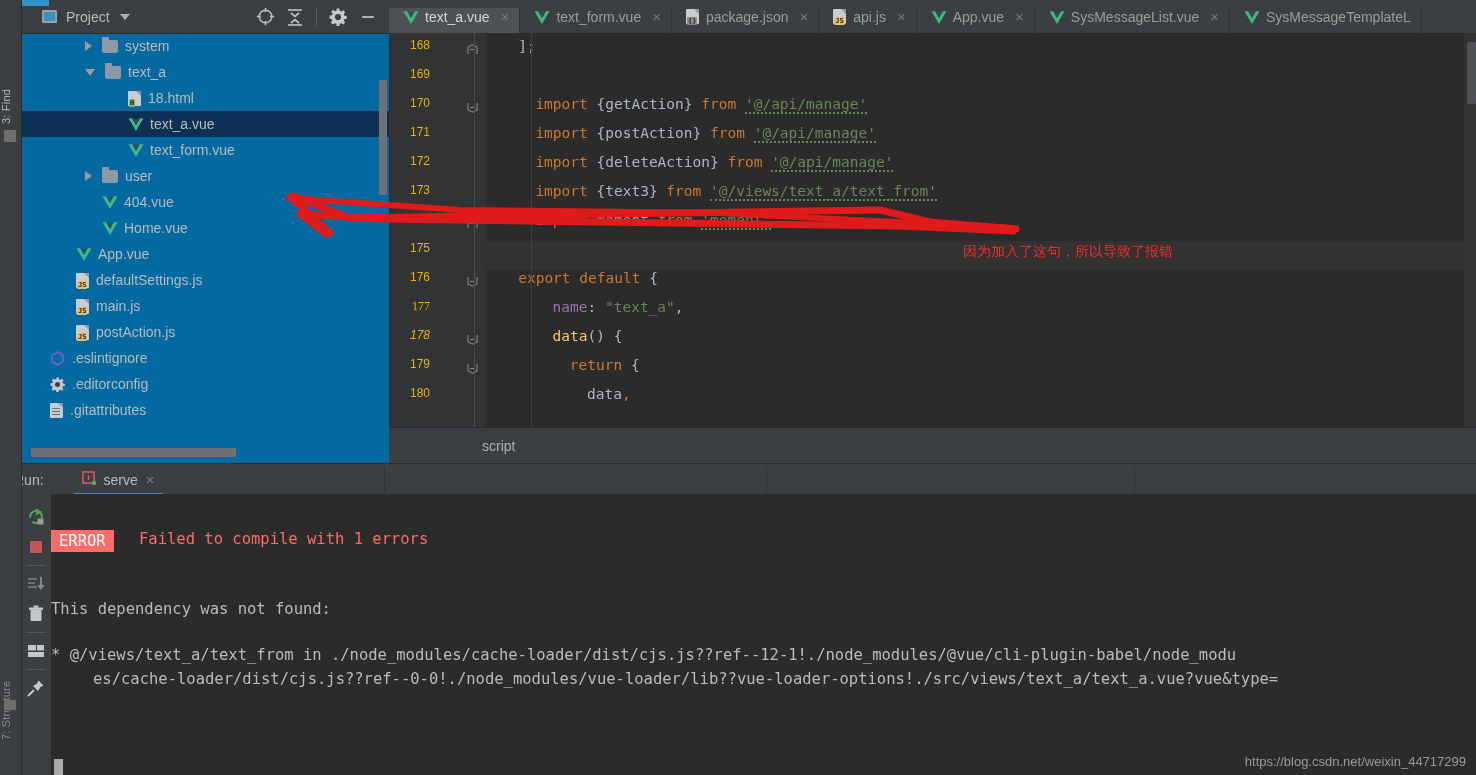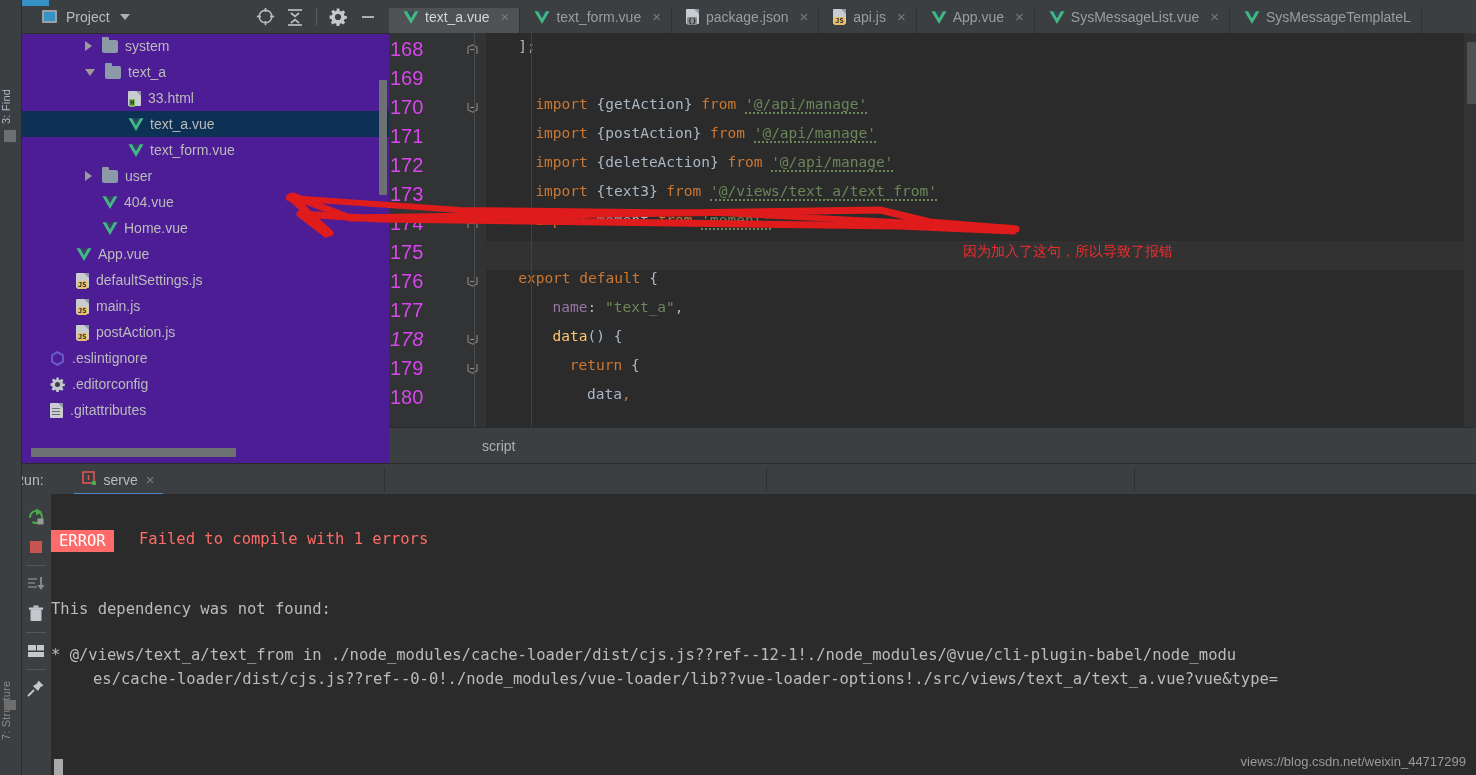--- a/index.html
+++ b/index.html
@@ -22,21 +22,21 @@
     font-size:11px;color:#8a8a8a;white-space:nowrap;
     letter-spacing:.2px;text-align:left;
   }
   #vl-top{top:14px;height:110px;color:#a9b7c6;}
   #vl-bot{top:600px;height:140px;}
   .strip-sq{position:absolute;left:4px;width:12px;height:12px;background:#6e6e6e;}
 
   
   #project-panel{
     position:absolute;left:21px;top:0;width:368px;height:463px;
-    background:#4c1d95;overflow:hidden;
+    background:#0369a1;overflow:hidden;
   }
   #project-header{
     position:relative;height:33px;background:#3c3f41;
     border-bottom:1px solid #2b2b2b;display:flex;align-items:center;
   }
   #project-header .proj-icon{
     margin-left:21px;width:15px;height:13px;border:2px solid #9aa0a6;
     box-sizing:border-box;background:#3592c4;border-radius:1px;
   }
   #project-title{margin-left:9px;font-size:14px;color:#bbbbbb;}
@@ -97,21 +97,21 @@
     display:flex;align-items:center;gap:7px;padding:0 10px 0 14px;
     font-size:14px;color:#9c9c9c;white-space:nowrap;position:relative;
     border-right:1px solid #323232;
   }
   .tab.active{background:#4e5254;color:#d6d6d6;}
   .tab.active:after{content:"";position:absolute;left:0;right:0;bottom:0;height:2px;background:#4e5254;}
   .tab .x{color:#7a7a7a;font-size:15px;margin-left:4px;}
 
   #gutter{position:absolute;left:0;top:33px;width:97px;bottom:35px;background:#313335;}
   .lnum{
-    position:absolute;right:56px;font-size:20px;color:#d946ef;width:40px;
+    position:absolute;right:56px;font-size:12px;color:#eab308;text-align:right;width:40px;
   }
   .fold{position:absolute;left:78px;width:11px;height:11px;}
   #editor-body{position:absolute;left:97px;top:33px;right:0;bottom:35px;background:#2b2b2b;overflow:hidden;}
   .cline{position:absolute;left:0;font-size:14.5px;white-space:pre;}
   .cline.hl{background:#323232;}
   .k-import{color:#cc7832;}
   .k-plain{color:#a9b7c6;}
   .k-str{color:#6a8759;}
   .k-prop{color:#9876aa;}
   .k-fn{color:#ffc66d;}
@@ -241,21 +241,21 @@
       <div class="row">
         <span class="arrow open" style="margin-left: 64px;"></span>
         <span class="ico ic-folder" style="margin-left: 10px;"></span>
         <span class="lbl">text_a</span>
       </div>
       <div class="row">
         <span class="arrow none" style="margin-left: 90px;"></span>
         <span class="ico ic-file" style="margin-left: 10px;">
           <span class="badge h">H</span>
         </span>
-        <span class="lbl">33.html</span>
+        <span class="lbl">18.html</span>
       </div>
       <div class="row sel">
         <span class="arrow none" style="margin-left: 90px;"></span>
         <span class="ico ic-vue" style="margin-left: 10px;"><svg width="16" height="15" viewBox="0 0 17 15">
             <polygon points="0.5,0.8 4.3,0.8 8.5,8.2 12.7,0.8 16.5,0.8 8.5,14.5" fill="#41b883"></polygon>
             <polygon points="4.9,0.8 7.3,0.8 8.5,3 9.7,0.8 12.1,0.8 8.5,7.2" fill="#35495e"></polygon>
           </svg></span>
         <span class="lbl">text_a.vue</span>
       </div>
       <div class="row">
@@ -420,21 +420,21 @@
       <div class="fold" style="top: 184px;"><svg width="11" height="11" viewBox="0 0 11 11">
           <path d="M1,10 L1,3 L5.5,0.8 L10,3 L10,10" fill="none" stroke="#8a8a8a" stroke-width="1.1"></path>
           <line x1="3" y1="5.5" x2="8" y2="5.5" stroke="#8a8a8a" stroke-width="1.1"></line>
         </svg></div>
       <div class="lnum" style="top: 208px;">175</div>
       <div class="lnum" style="top: 237px;">176</div>
       <div class="fold" style="top: 242px;"><svg width="11" height="11" viewBox="0 0 11 11">
           <path d="M1,1 L1,8 L5.5,10.2 L10,8 L10,1" fill="none" stroke="#8a8a8a" stroke-width="1.1"></path>
           <line x1="3" y1="5.5" x2="8" y2="5.5" stroke="#8a8a8a" stroke-width="1.1"></line>
         </svg></div>
-      <div class="lnum" style="top: 266px;">177</div>
+      <div class="lnum" style="top: 266px; font-family: Liberation Serif, serif;">177</div>
       <div class="lnum" style="top: 295px; font-style: italic;">178</div>
       <div class="fold" style="top: 300px;"><svg width="11" height="11" viewBox="0 0 11 11">
           <path d="M1,1 L1,8 L5.5,10.2 L10,8 L10,1" fill="none" stroke="#8a8a8a" stroke-width="1.1"></path>
           <line x1="3" y1="5.5" x2="8" y2="5.5" stroke="#8a8a8a" stroke-width="1.1"></line>
         </svg></div>
       <div class="lnum" style="top: 324px;">179</div>
       <div class="fold" style="top: 329px;"><svg width="11" height="11" viewBox="0 0 11 11">
           <path d="M1,1 L1,8 L5.5,10.2 L10,8 L10,1" fill="none" stroke="#8a8a8a" stroke-width="1.1"></path>
           <line x1="3" y1="5.5" x2="8" y2="5.5" stroke="#8a8a8a" stroke-width="1.1"></line>
         </svg></div>
@@ -538,15 +538,15 @@
     </div>
   </div>
 
   <div id="console">
     <div id="err-badge" style="left:0px;top:36px;">ERROR</div>
     <div class="cl red" style="left:88px;top:36px;">Failed to compile with 1 errors</div>
     <div class="cl" style="left:0px;top:106px;">This dependency was not found:</div>
     <div class="cl" style="left:0px;top:152px;">* @/views/text_a/text_from in ./node_modules/cache-loader/dist/cjs.js??ref--12-1!./node_modules/@vue/cli-plugin-babel/node_modu</div>
     <div class="cl" style="left:0px;top:176px;margin-left:42px;">es/cache-loader/dist/cjs.js??ref--0-0!./node_modules/vue-loader/lib??vue-loader-options!./src/views/text_a/text_a.vue?vue&amp;type=</div>
     <div id="cursor-blk" style="left:3px;top:265px;"></div>
-    <div id="watermark">views://blog.csdn.net/weixin_44717299</div>
+    <div id="watermark">https://blog.csdn.net/weixin_44717299</div>
   </div>
 </div>
 
 </body></html>

